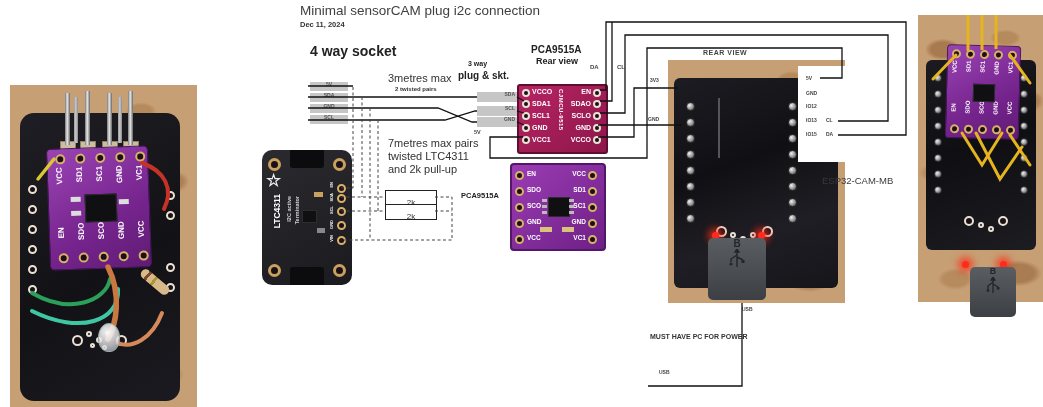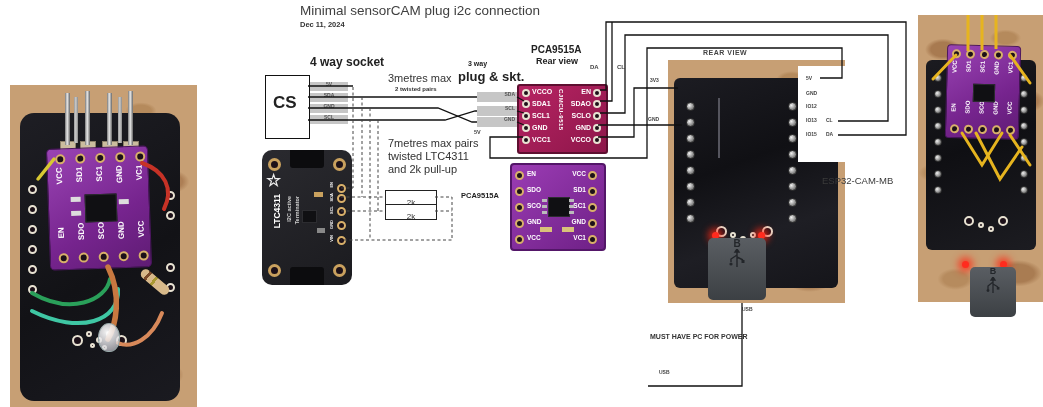--- a/index.html
+++ b/index.html
@@ -114,24 +114,21 @@
       <path d="M44,74 L28,94" stroke="#d8c832" stroke-width="3.5" fill="none" stroke-linecap="round"></path>
       <path d="M22,208 C60,230 96,216 100,194" stroke="#2aa05a" stroke-width="4" fill="none" stroke-linecap="round"></path>
       <path d="M22,226 C70,250 110,236 108,204" stroke="#3fc7a4" stroke-width="4" fill="none" stroke-linecap="round"></path>
       <path d="M98,182 C112,210 106,240 98,254" stroke="#c87840" stroke-width="5.5" fill="none" stroke-linecap="round"></path>
       <path d="M152,228 C142,254 122,264 108,258" stroke="#d8895a" stroke-width="4" fill="none" stroke-linecap="round"></path>
     </svg>
     <div class="abs" style="left:128px;top:192px;width:34px;height:10px;border-radius:5px;transform:rotate(40deg);background:linear-gradient(90deg,#d8b98a 0 6px,#7a4a2a 6px 9px,#d8b98a 9px 14px,#a93 14px 17px,#d8b98a 17px 34px);"></div>
     <div class="abs" style="left:88px;top:238px;width:20px;height:27px;border-radius:50% 50% 46% 46%;background:radial-gradient(circle at 40% 30%,rgba(255,255,255,.95),rgba(190,190,200,.65));border:1px solid #9aa;"></div>
   </div>
 
-  <div class="abs" style="left:265px;top:75px;width:43px;height:62px;border:1.6px solid #111;background:#fff;">
-    <div class="lab" style="left:7px;top:18px;font-size:17px;color:#222;">CS</div>
-  </div>
-  <div class="lab" style="left:310px;top:56px;font-size:12px;color:#222;">4 way socket</div>
+  <div class="lab" style="left:310px;top:44px;font-size:14px;color:#222;">4 way socket</div>
 
   <div class="band" style="left:310px;top:82px;width:38px;height:9px;">
       <span class="lab" style="font-size:5px;">5V</span>
     </div>
   <div class="band" style="left:310px;top:93px;width:38px;height:9px;">
       <span class="lab" style="font-size:5px;">SDA</span>
     </div>
   <div class="band" style="left:310px;top:104px;width:38px;height:9px;">
       <span class="lab" style="font-size:5px;">GND</span>
     </div>
@@ -139,21 +136,21 @@
       <span class="lab" style="font-size:5px;">SCL</span>
     </div>
 
   <div class="lab n" style="left:388px;top:72px;font-size:11px;color:#333;">3metres max</div>
   <div class="lab" style="left:395px;top:86px;font-size:6px;color:#333;">2 twisted pairs</div>
   <div class="lab n" style="left:388px;top:137px;font-size:11px;color:#333;">7metres max pairs</div>
   <div class="lab n" style="left:388px;top:150px;font-size:11px;color:#333;">twisted LTC4311</div>
   <div class="lab n" style="left:388px;top:163px;font-size:11px;color:#333;">and 2k pull-up</div>
 
   <div class="lab" style="left:468px;top:60px;font-size:7px;color:#222;">3 way</div>
-  <div class="lab" style="left:458px;top:70px;font-size:13px;color:#222;">plug &amp; skt.</div>
+  <div class="lab" style="left:458px;top:70px;font-size:10px;color:#222;">plug &amp; skt.</div>
   <div class="band" style="left:477px;top:92px;width:40px;height:10px;">
       <span class="lab" style="font-size:5px;text-align:right;padding-right:2px;">SDA</span>
     </div>
   <div class="band" style="left:477px;top:106px;width:40px;height:10px;">
       <span class="lab" style="font-size:5px;text-align:right;padding-right:2px;">SCL</span>
     </div>
   <div class="band" style="left:477px;top:117px;width:40px;height:10px;">
       <span class="lab" style="font-size:5px;text-align:right;padding-right:2px;">GND</span>
     </div>
 

